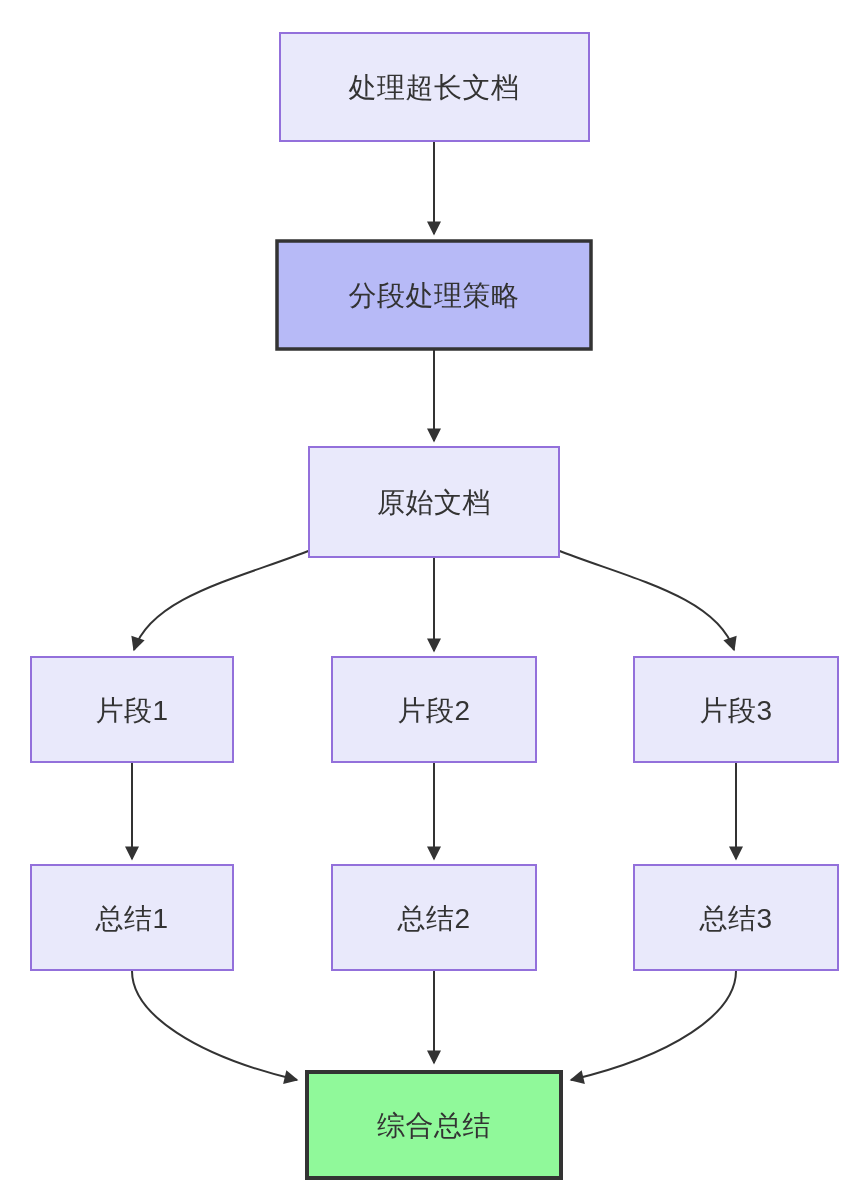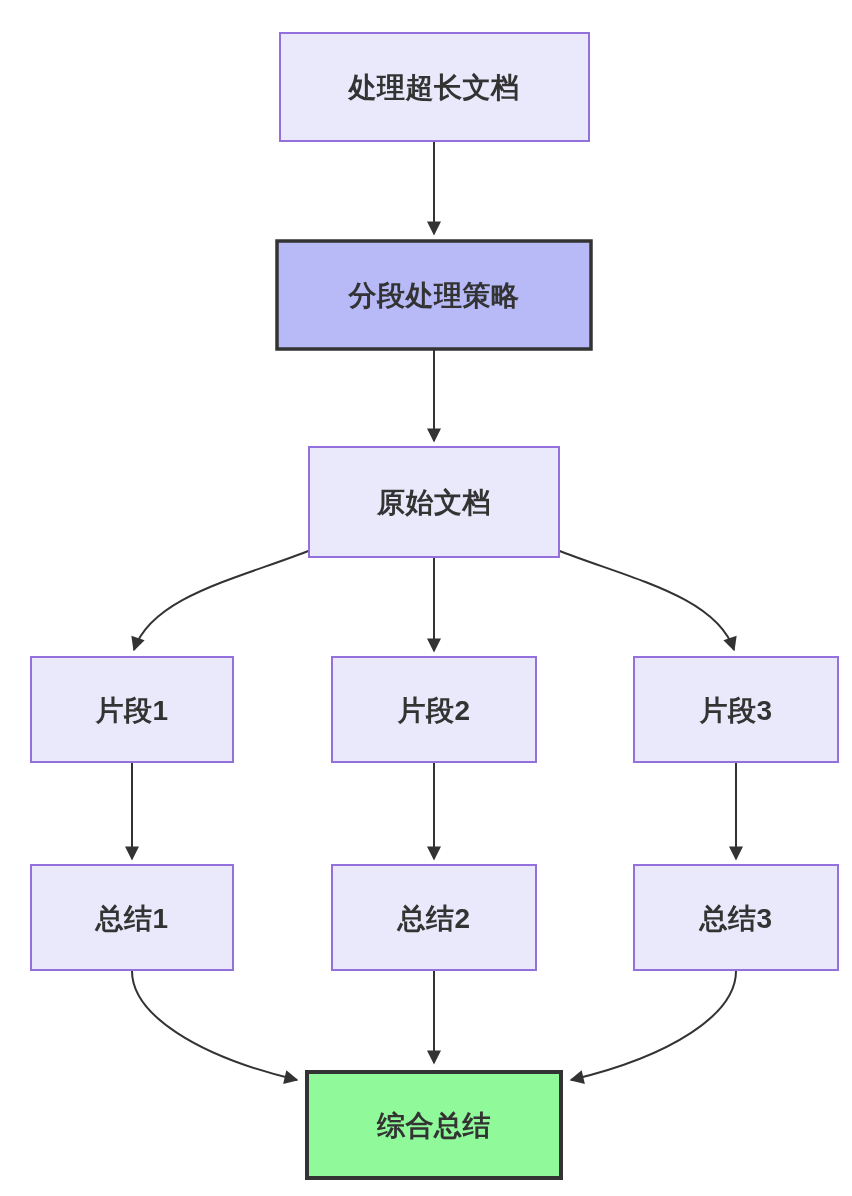--- a/index.html
+++ b/index.html
@@ -9,21 +9,20 @@
   }
   body {
     width: 852px;
     height: 1196px;
     overflow: hidden;
     font-family: "Liberation Sans", "DejaVu Sans", sans-serif;
   }
   .diagram-wrap {
     width: 852px;
     height: 1196px;
-    font-weight: bold;
   }
   svg {
     display: block;
   }
   .node-rect {
     fill: #E9E9FB;
     stroke: #9370DB;
     stroke-width: 2;
   }
   .node-rect.highlight-purple {

